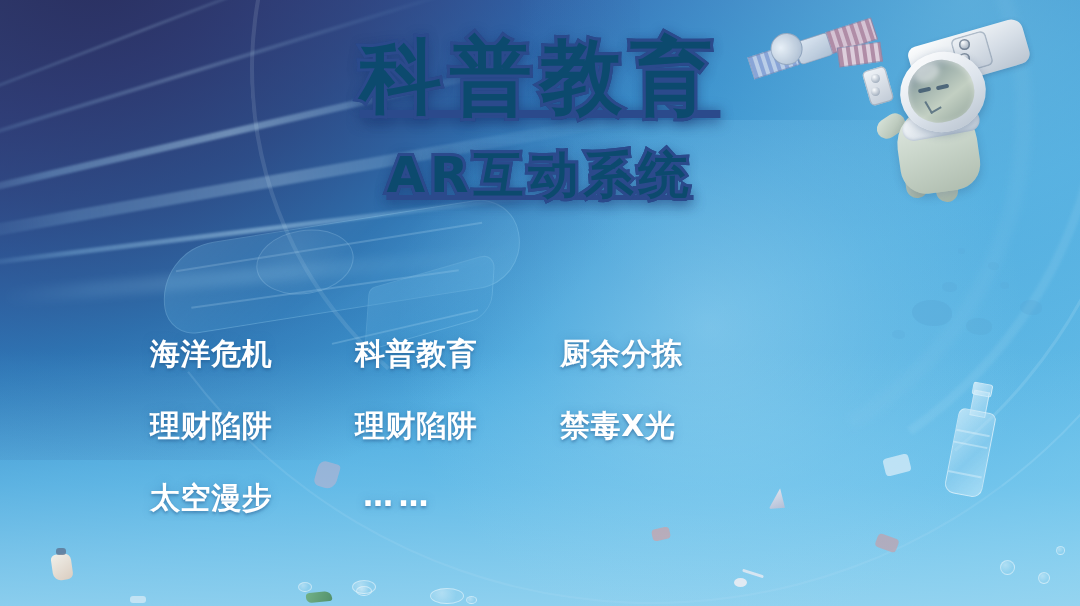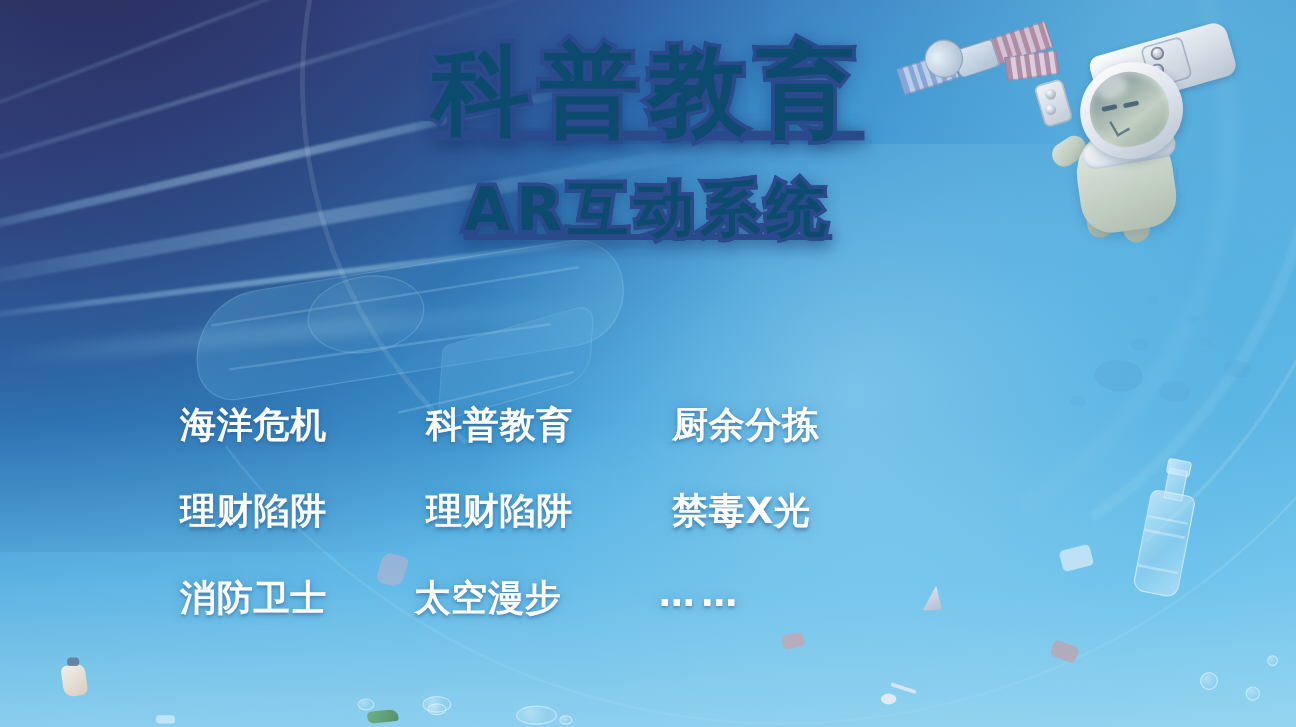--- a/index.html
+++ b/index.html
@@ -449,20 +449,19 @@
         <div class="menu-item">海洋危机</div>
         <div class="menu-item">科普教育</div>
         <div class="menu-item">厨余分拣</div>
       </div>
       <div class="menu-row">
         <div class="menu-item">理财陷阱</div>
         <div class="menu-item">理财陷阱</div>
         <div class="menu-item">禁毒X光</div>
       </div>
       <div class="menu-row">
-        <div class="menu-item">消防卫士</div>
         <div class="menu-item">太空漫步</div>
         <div class="menu-item is-ellipsis">……</div>
         <div class="menu-item empty"></div>
       </div>
     </div>
 
 </div>
 
 </body></html>

